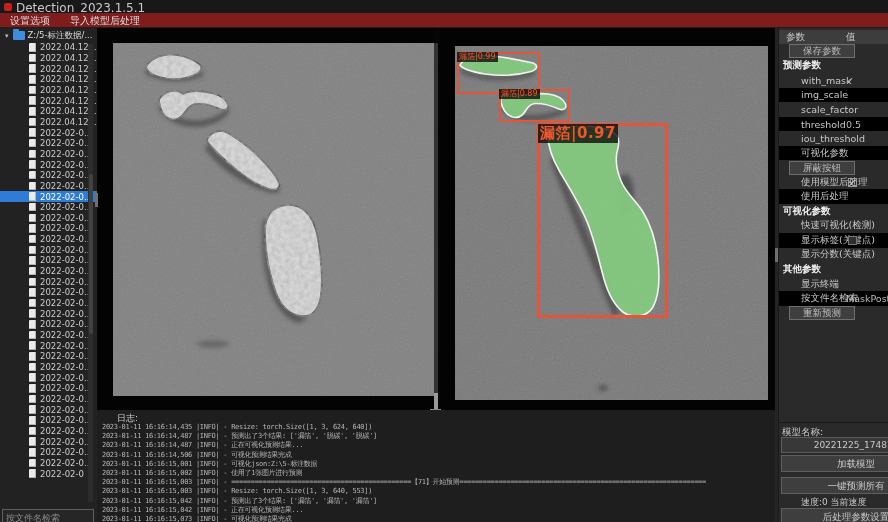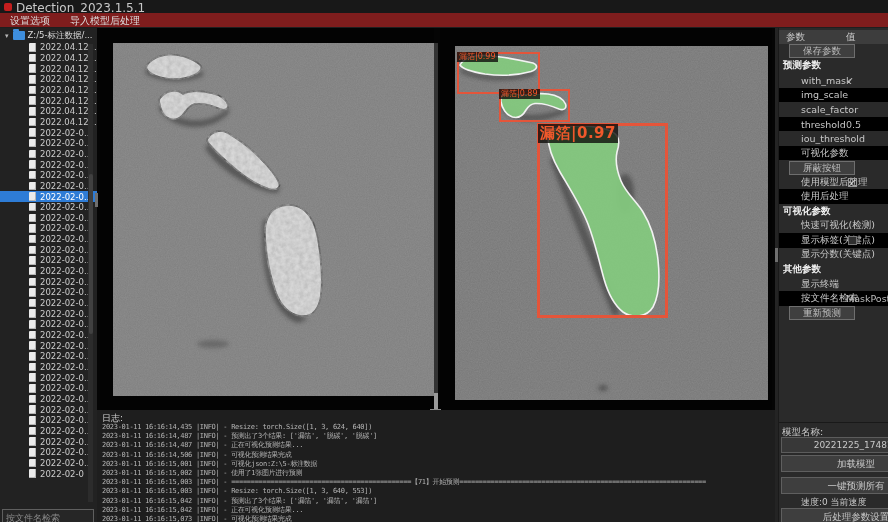--- a/index.html
+++ b/index.html
@@ -51,21 +51,21 @@
 
   
   .det-box { position:absolute; border:2px solid #e4553a; }
   .det-box.big { border-width:3px; }
   .det-label { position:absolute; left:-2px; top:-2px; background:rgba(12,10,8,0.78); color:#f0582b; white-space:nowrap; padding:0 2px; line-height:1.25; }
   .det-label.small { font-size:8px; }
   .det-label.big { font-size:15px; font-weight:600; letter-spacing:0.5px; }
 
   
   .log-panel { position:absolute; left:97px; top:410px; width:678px; height:112px; background:#1e1e1e; overflow:hidden; }
-  .log-title { position:absolute; left:5px; top:2px; font-size:9px; color:#cfcfcf; }
+  .log-title { position:absolute; left:20px; top:2px; font-size:9px; color:#cfcfcf; }
   .log-lines { position:absolute; left:5px; top:13px; width:670px; }
   .log-line { font-family:"DejaVu Sans Mono","Liberation Mono",monospace; font-size:7px; letter-spacing:-0.3px; line-height:9.2px; color:#b5b5b5; white-space:pre; overflow:hidden; }
 
   
   .params-panel { position:absolute; left:778px; top:28px; width:110px; height:494px; background:#2a2a2a; border-left:1px solid #1a1a1a; overflow:hidden; }
   .params-header { position:absolute; left:0; top:2px; width:110px; height:14px; background:#3d3d3d; }
   .ph-name { position:absolute; left:7px; top:1px; font-size:9.5px; color:#cccccc;font-family:Liberation Mono, monospace; }
   .ph-value { position:absolute; left:67px; top:1px; font-size:9.5px; color:#cccccc; }
   .params-rows { position:absolute; left:0; top:16px; width:110px; }
   .prow { position:relative; height:14.55px; display:flex; align-items:center; font-size:9.5px; color:#c8c8c8; width:110px; }

